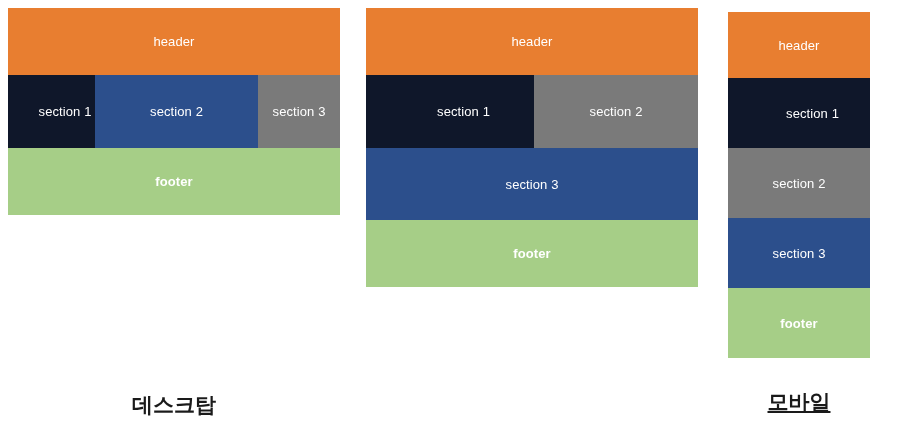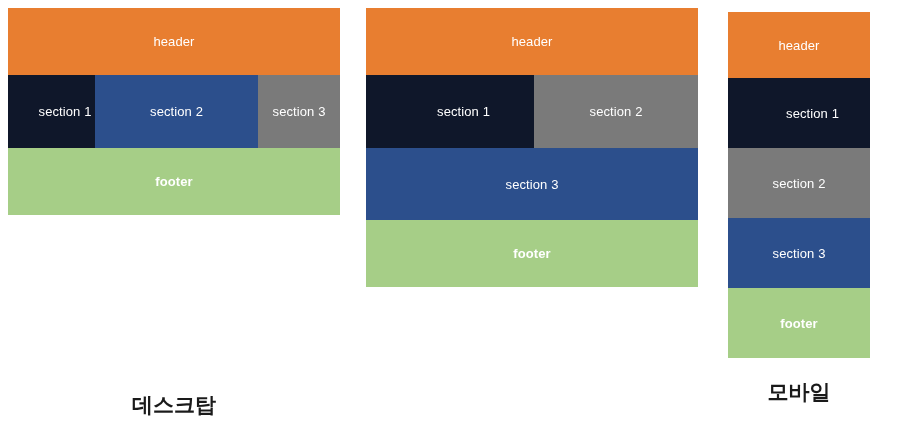--- a/index.html
+++ b/index.html
@@ -72,21 +72,21 @@
     text-align: center;
     color: #1a1a1a;
     font-size: 21px;
     font-weight: bold;
     line-height: 1;
     white-space: nowrap;
     user-select: none;
   }
   .cap-desktop { left: 8px;   top: 366px; width: 332px; margin-top: 28px; }
   .cap-tablet  { left: 366px; top: 381px; width: 332px; }
-  .cap-mobile  { left: 728px; top: 381px; width: 142px; }
+  .cap-mobile  { left: 728px; top: 391px; width: 142px; text-decoration: underline; }
 </style>
 </head>
 <body>
 
 <div class="canvas">
 
   <div class="grp-desktop">
     <div class="cell c-header d-header">header</div>
     <div class="cell c-cyan d-sec1">section 1</div>
     <div class="cell c-navy d-sec2">section 2</div>

